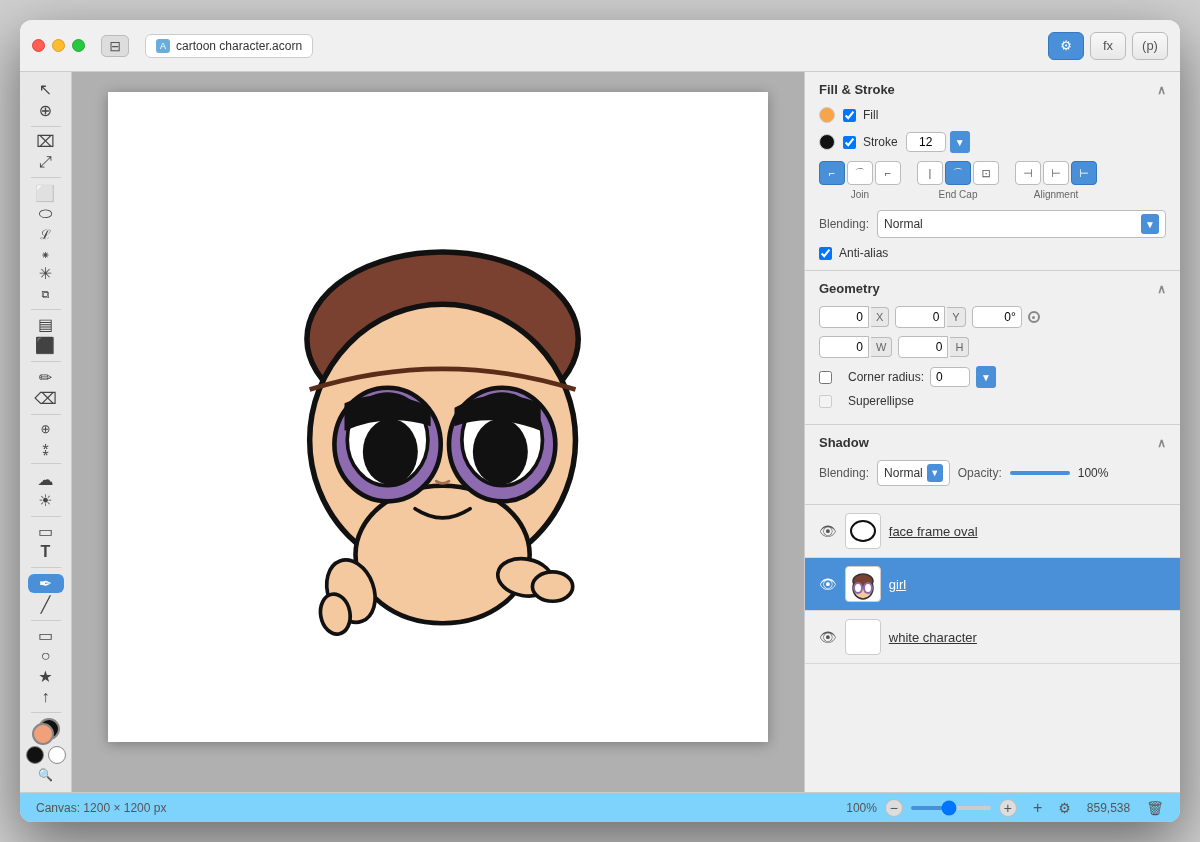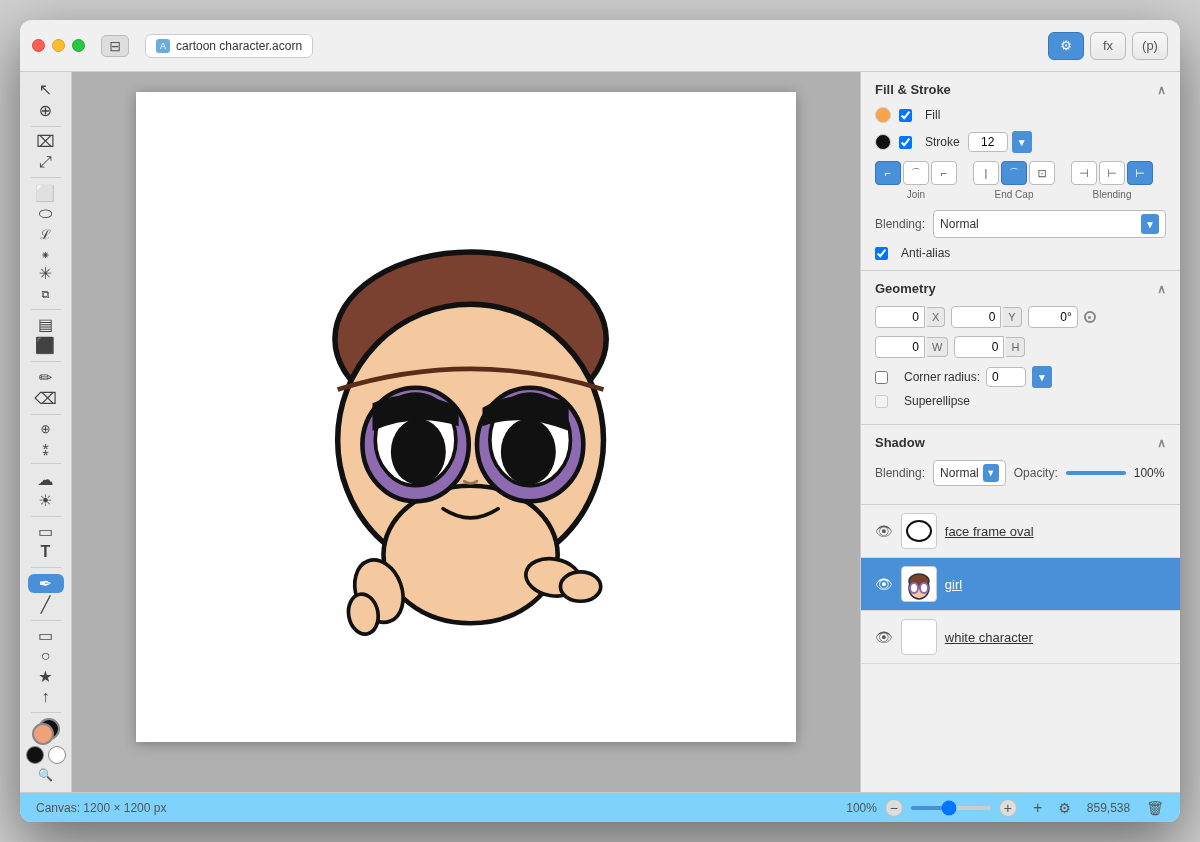--- a/index.html
+++ b/index.html
@@ -158,21 +158,21 @@
       background: white;
       box-shadow: 0 2px 12px rgba(0,0,0,0.3);
       position: relative;
       display: flex;
       align-items: center;
       justify-content: center;
     }
 
     
     .panel-right {
-      width: 320px;
+      width: 376px;
       background: #f0f0f0;
       border-left: 1px solid #ccc;
       display: flex;
       flex-direction: column;
       overflow-y: auto;
       flex-shrink: 0;
     }
     .panel-section {
       border-bottom: 1px solid #d0d0d0;
       padding: 10px 14px;
@@ -199,21 +199,21 @@
       background: #f7a44a;
       border: 1px solid #ccc;
     }
     .color-circle-black {
       width: 16px; height: 16px;
       border-radius: 50%;
       background: #111;
       border: 1px solid #ccc;
     }
     .checkbox-label {
-      display: flex; align-items: center; gap: 13px;
+      display: flex; align-items: center; gap: 7px;
     }
     input[type="checkbox"] { cursor: pointer; }
     .stroke-value {
       display: flex;
       align-items: center;
       gap: 4px;
     }
     .num-input {
       width: 40px;
       border: 1px solid #bbb;
@@ -635,21 +635,21 @@
             </div>
             <span class="icon-group-label">End Cap</span>
           </div>
 
           <div class="icon-group">
             <div class="icon-group-buttons">
               <div class="icon-group-btn">⊣</div>
               <div class="icon-group-btn">⊢</div>
               <div class="icon-group-btn active">⊢</div>
             </div>
-            <span class="icon-group-label">Blending</span>
+            <span class="icon-group-label">Alignment</span>
           </div>
         </div>
 
         <div class="blending-row">
           <span class="blending-label">Blending:</span>
           <div class="blending-select">
             <span>Normal</span>
             <div class="select-arrow">▼</div>
           </div>
         </div>

